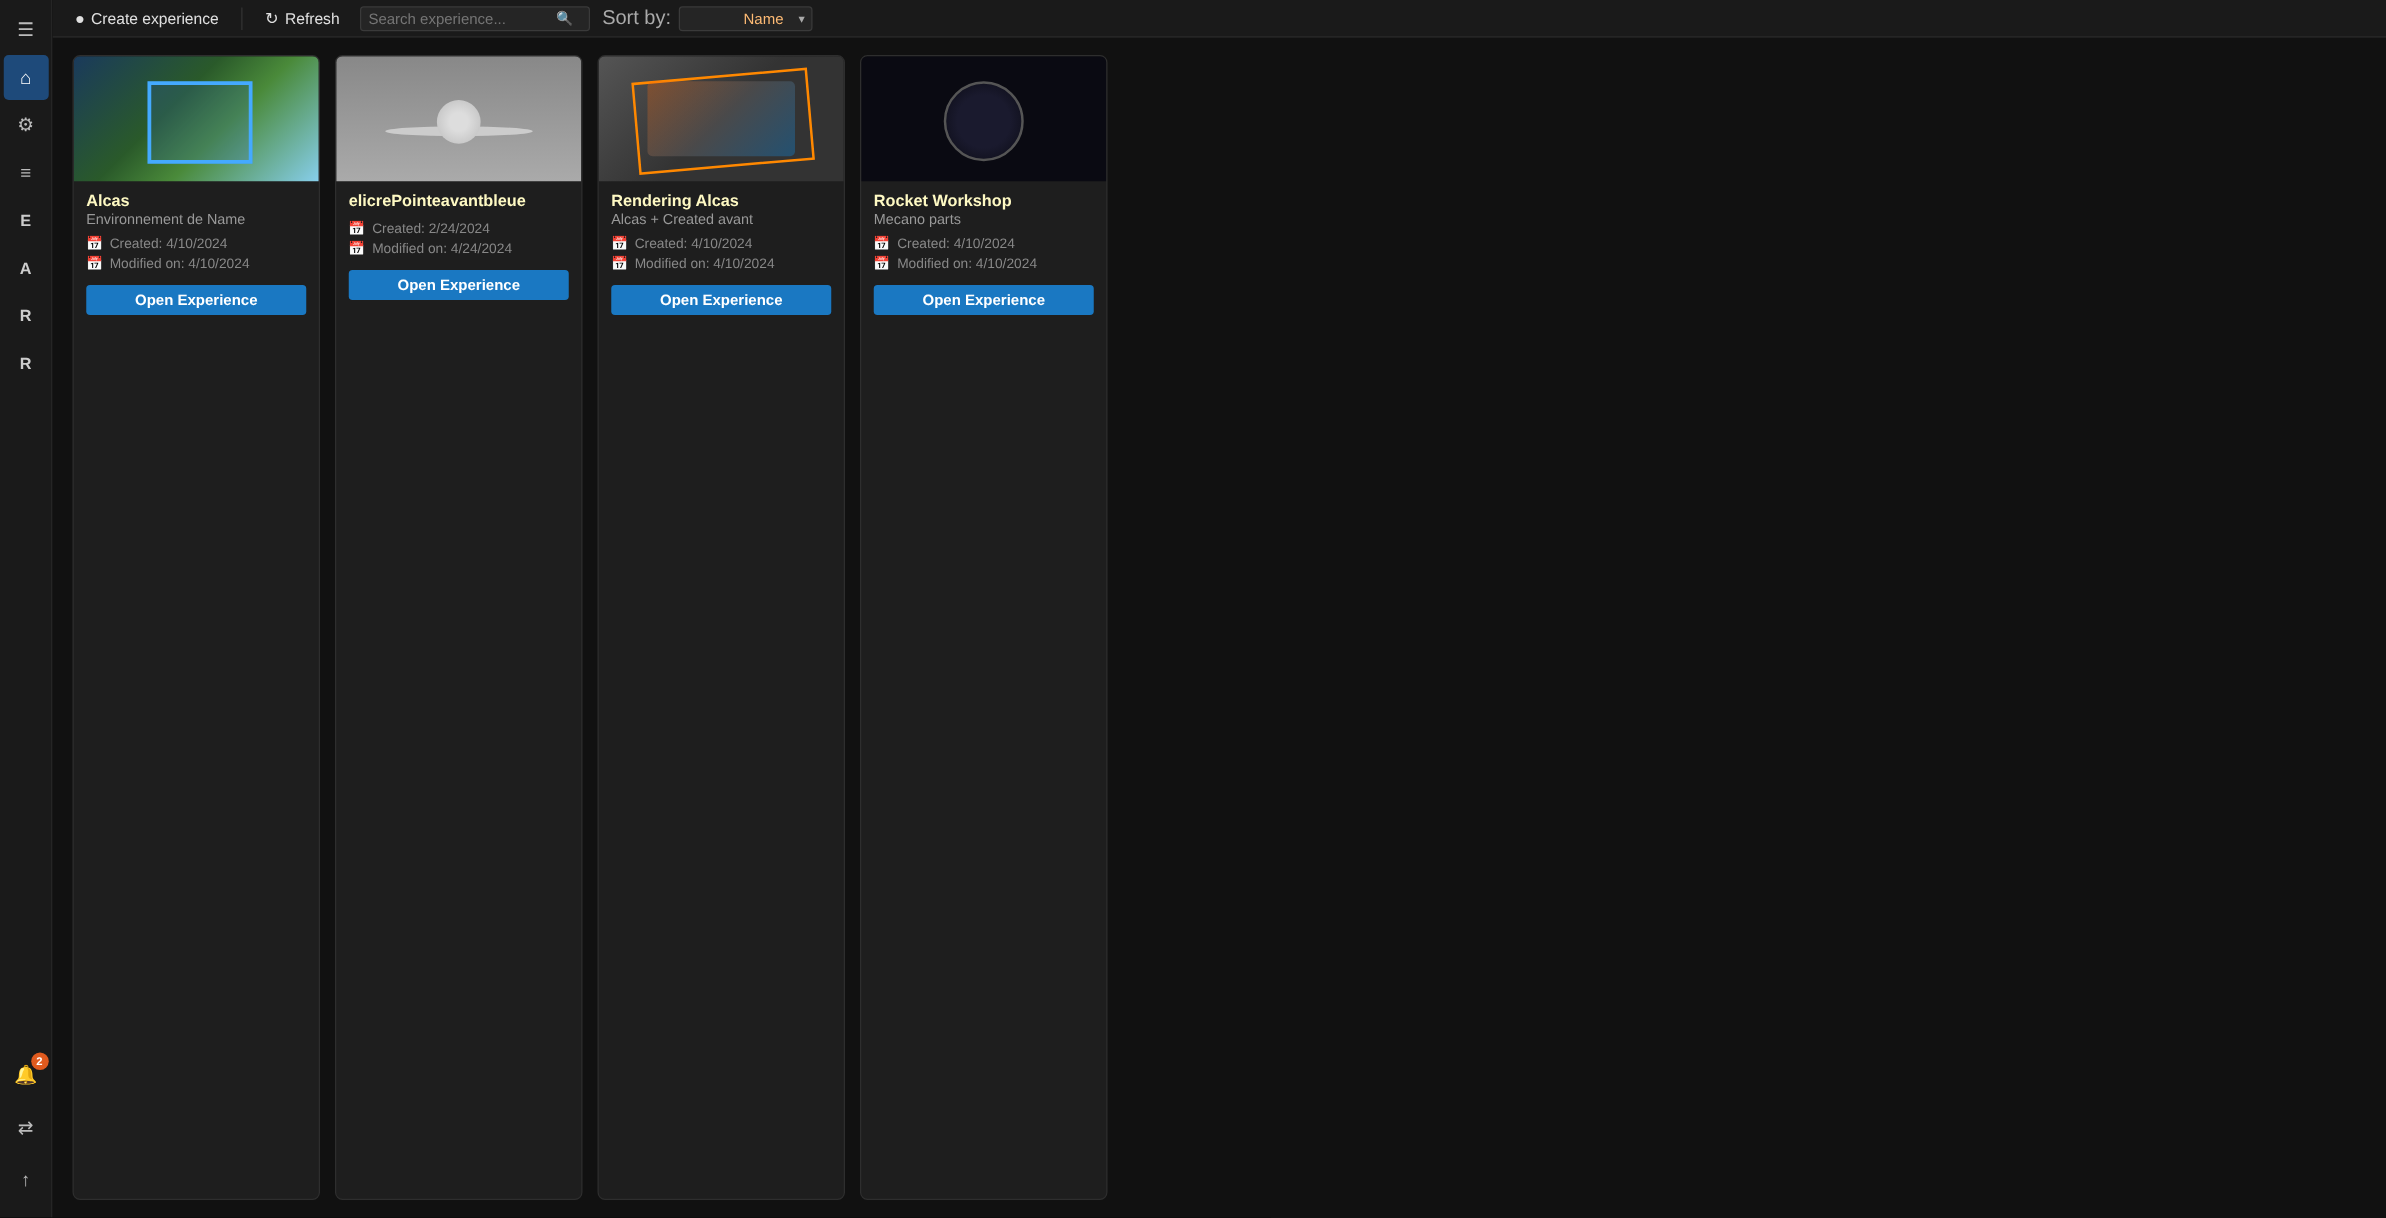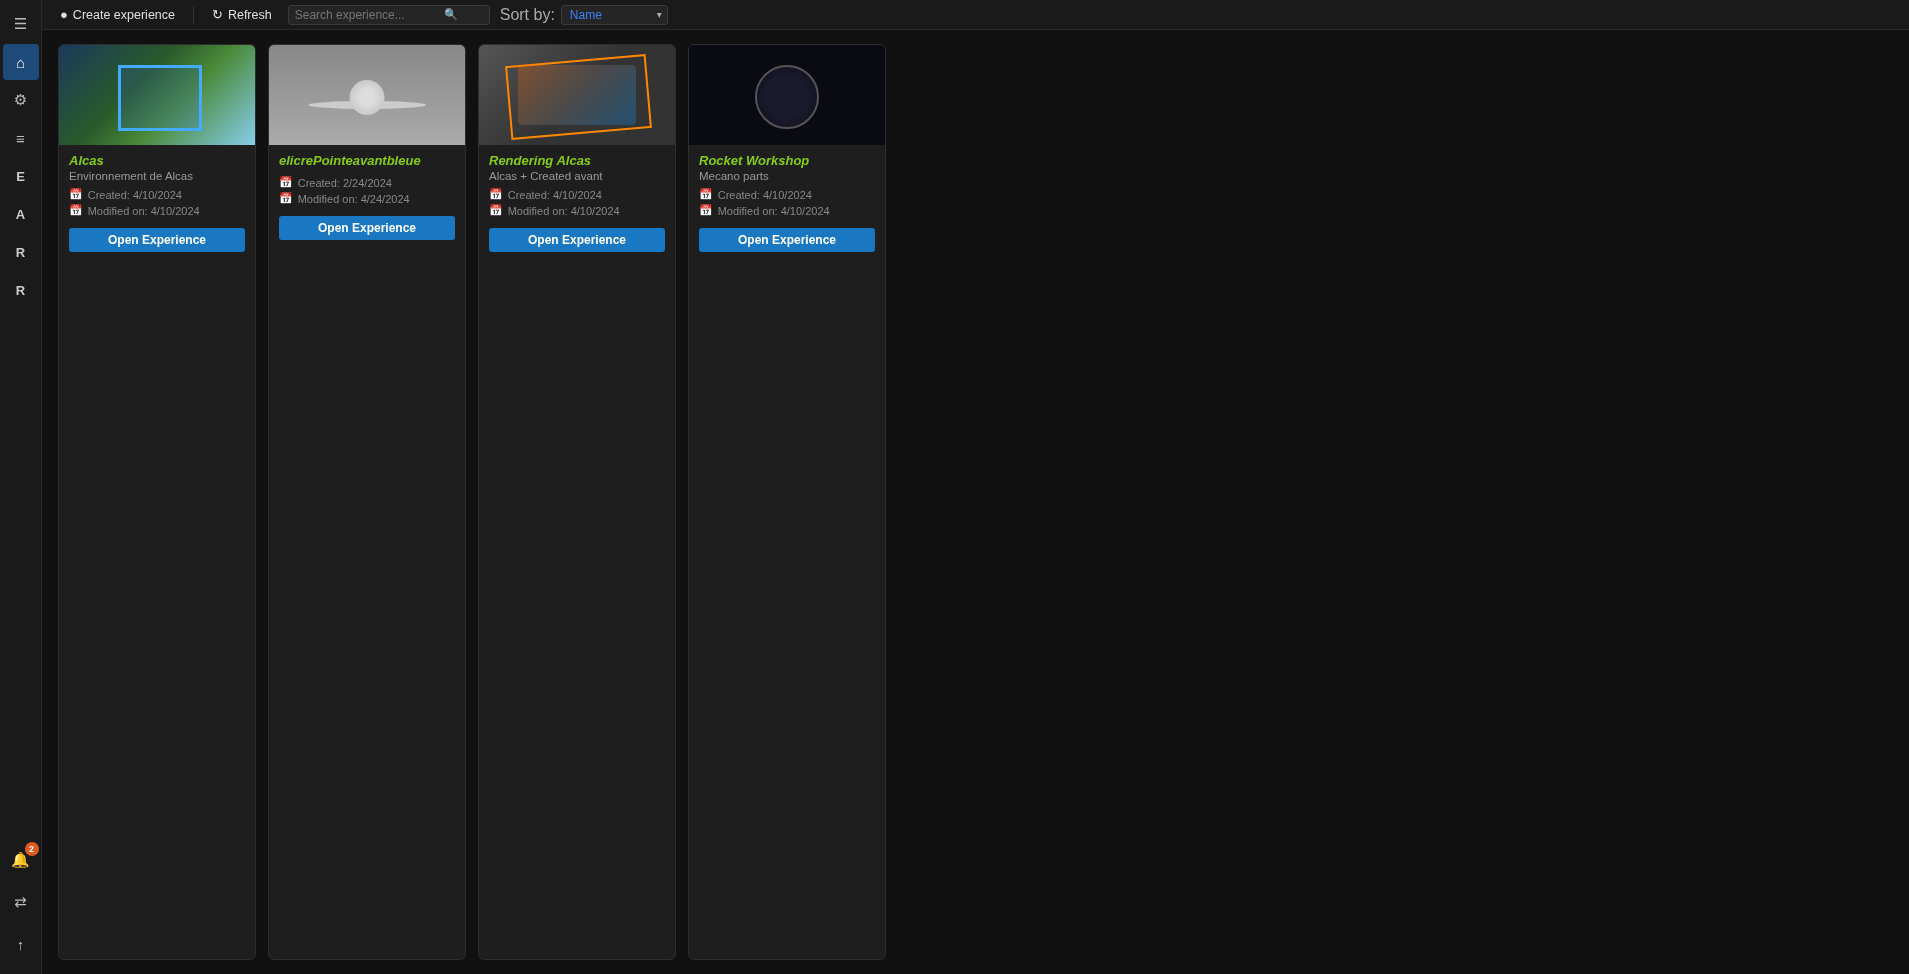--- a/index.html
+++ b/index.html
@@ -115,44 +115,45 @@
       background: #333;
       margin: 0 2px;
     }
     .search-box {
       display: flex;
       align-items: center;
       background: #252525;
       border: 1px solid #3a3a3a;
       border-radius: 3px;
       padding: 2px 6px;
-      width: 202px;
+      width: 184px;
     }
     .search-box input {
       background: transparent;
       border: none;
       outline: none;
       color: #aaa;
       font-size: 12px;
       width: 150px;
     }
     .search-box .search-icon { color: #777; font-size: 11px; }
     .sort-label { color: #aaa; font-size: 16px; margin-left: 4px; }
     .sort-select {
       background: #252525;
       border: 1px solid #3a3a3a;
-      color: #3b82f6;
+      color: #fdba74;
       padding: 2px 22px 2px 8px;
       border-radius: 3px;
       font-size: 12px;
       outline: none;
       cursor: pointer;
       appearance: none;
       -webkit-appearance: none;
       position: relative;
+      text-align: right;
     }
     .sort-wrapper {
       position: relative;
       display: flex;
       align-items: center;
     }
     .sort-wrapper::after {
       content: '▾';
       position: absolute;
       right: 6px;
@@ -283,22 +284,21 @@
     .card-content {
       padding: 8px 10px;
       flex: 1;
       display: flex;
       flex-direction: column;
       gap: 2px;
     }
     .card-title {
       font-size: 13px;
       font-weight: 600;
-      color: #84cc16;
-      font-style: italic;
+      color: #fef9c3;
     }
     .card-subtitle {
       font-size: 11.5px;
       color: #999;
       margin-bottom: 4px;
     }
     .card-meta {
       display: flex;
       align-items: center;
       gap: 5px;
@@ -392,21 +392,21 @@
       </select>
     </div>
   </div>
 
   <div class="experience-grid">
 
     <div class="experience-card">
       <div class="card-thumbnail thumb-alcas"></div>
       <div class="card-content">
         <div class="card-title">Alcas</div>
-        <div class="card-subtitle">Environnement de Alcas</div>
+        <div class="card-subtitle">Environnement de Name</div>
         <div class="card-meta">
           <span class="meta-icon">📅</span>
           <span>Created: 4/10/2024</span>
         </div>
         <div class="card-meta">
           <span class="meta-icon">📅</span>
           <span>Modified on: 4/10/2024</span>
         </div>
         <button class="card-open-btn">Open Experience</button>
       </div>

